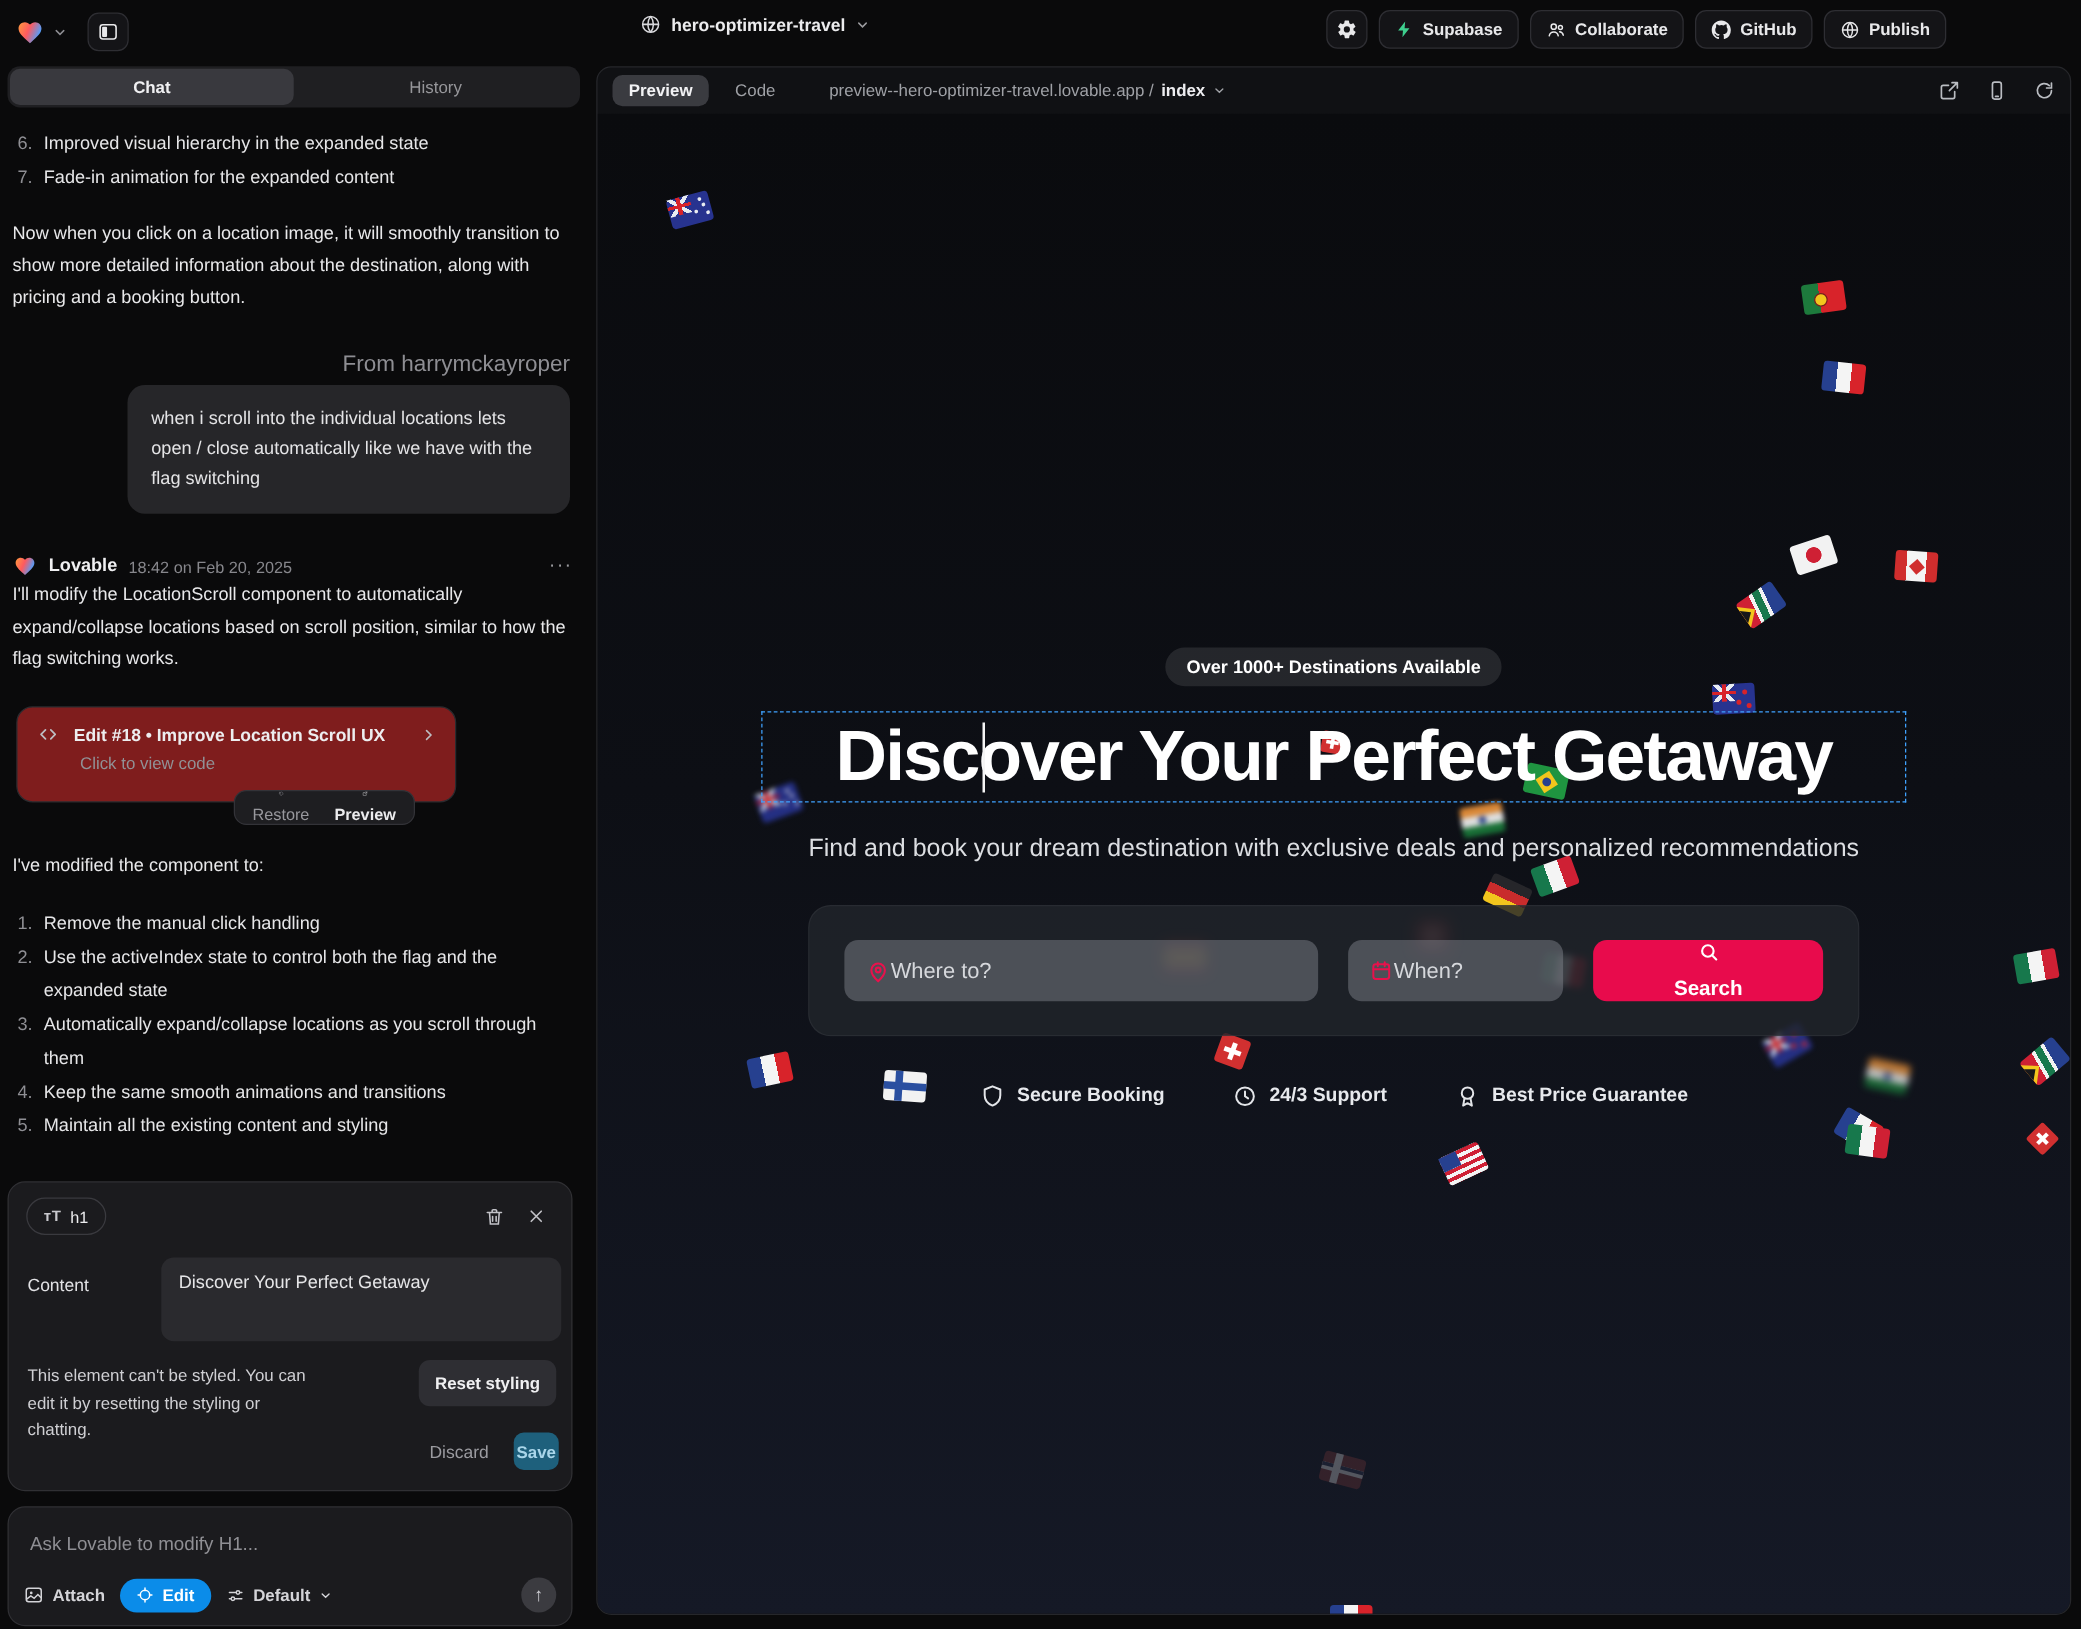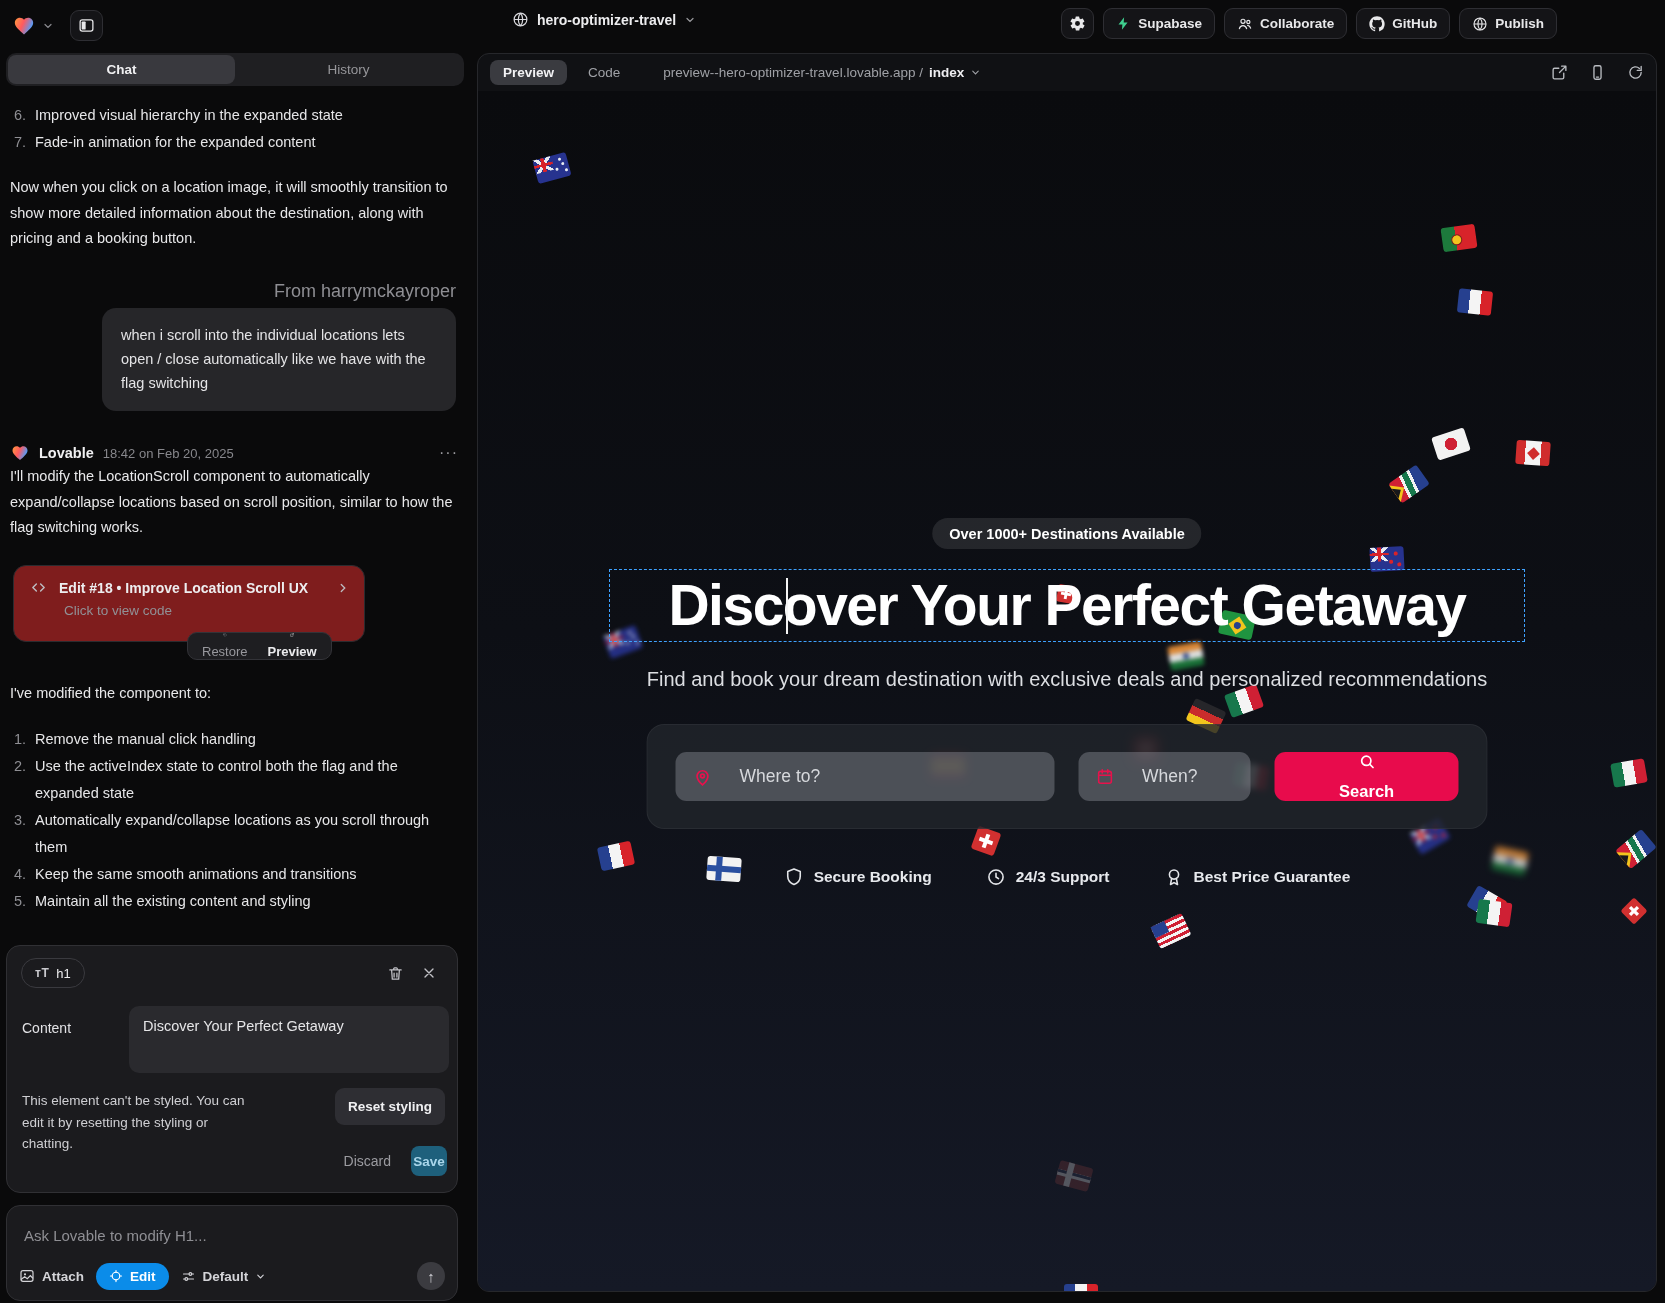--- a/index.html
+++ b/index.html
@@ -121,21 +121,21 @@
     border:1.5px dashed #3fa2ff; }
   .selbox h1 { font-size:57px; font-weight:700; letter-spacing:-1.5px; color:#fff; text-align:center;
     line-height:70px; white-space:nowrap; }
   .caret { position:absolute; left:176px; top:8px; width:1.5px; height:56px; background:#f5f5f5; }
   .hero-sub { position:absolute; top:577px; left:0; right:0; text-align:center; font-size:20px; color:#dcdee2; }
 
   .searchbar { position:absolute; top:633px; left:50%; transform:translateX(-50%); width:841px; height:105px;
     background:rgba(33,36,43,.82); border:1px solid rgba(255,255,255,.05); border-radius:18px;
     display:flex; align-items:center; padding:0 28px; gap:24px; z-index:2; }
   .sinput { height:49px; border-radius:11px; background:rgba(142,146,155,.42); display:flex;
-    align-items:center; gap:27px; padding:0 17px; font-size:17.5px; color:#d6d8dc; cursor:text; }
+    align-items:center; gap:0; padding:0 17px; font-size:17.5px; color:#d6d8dc; cursor:text; }
   .sinput.where { width:380px; }
   .sinput.when { width:172px; }
   .sinput .accent-ic { color:#e8114c; }
   .search-btn { width:184px; height:49px; border:none; border-radius:11px; background:#e80b4c; color:#fff;
     font-size:16.5px; font-weight:700; display:flex; align-items:center; justify-content:center; gap:12px;
     cursor:pointer; font-family:inherit;flex-direction:column; }
 
   .features { position:absolute; top:776px; left:0; right:0; display:flex; justify-content:center;
     gap:54px; }
   .feat { display:flex; align-items:center; gap:10px; font-size:15.5px; font-weight:700; color:#e7e9ed; }

